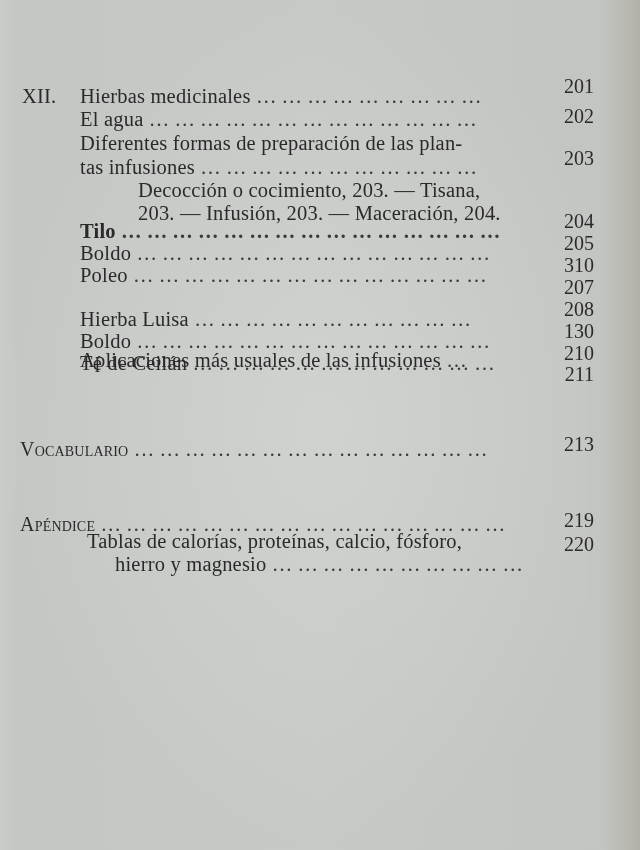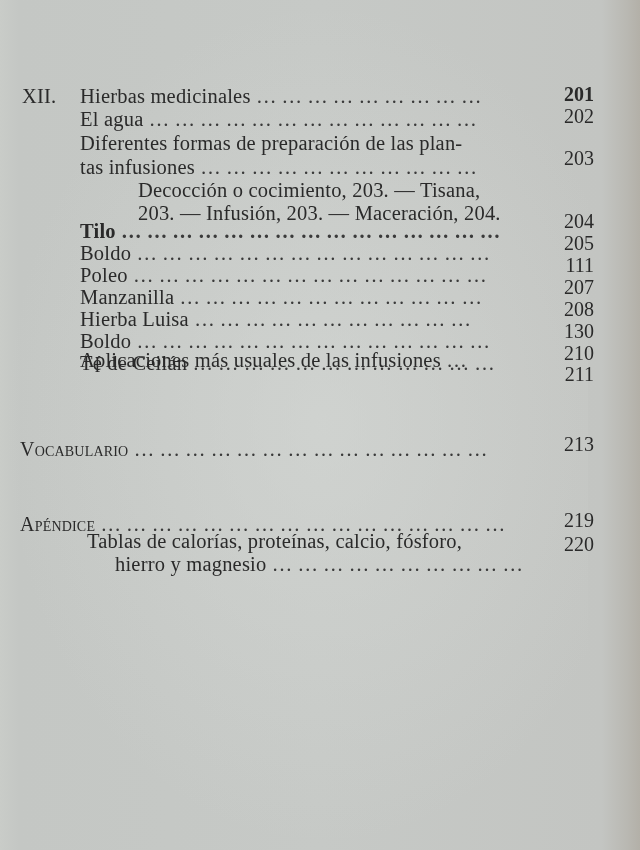--- a/index.html
+++ b/index.html
@@ -49,21 +49,21 @@
 </head>
 <body>
 
 <div class="page">
 
   <div class="toc-line" style="left:22px; top:84px;">XII.</div>
   <div class="toc-line" style="left:80px; top:84px;">
     <span>Hierbas medicinales</span>
     <span class="leader">… … … … … … … … …</span>
   </div>
-  <div class="pg" style="top:82px;font-weight:bold;">201</div>
+  <div class="pg" style="top:74px;">201</div>
 
   <div class="toc-line" style="left:80px; top:107px;">
     <span>El agua</span>
     <span class="leader">… … … … … … … … … … … … …</span>
   </div>
   <div class="pg" style="top:104px;">202</div>
 
   <div class="toc-line" style="left:80px; top:131px;">
     <span>Diferentes formas de preparación de las plan-</span>
   </div>
@@ -85,26 +85,22 @@
   <div class="toc-line" style="left:80px; top:241px;">
     <span>Boldo</span>
     <span class="leader">… … … … … … … … … … … … … …</span>
   </div>
   <div class="pg" style="top:231px;">205</div>
 
   <div class="toc-line" style="left:80px; top:263px;">
     <span>Poleo</span>
     <span class="leader">… … … … … … … … … … … … … …</span>
   </div>
-  <div class="pg" style="top:253px;">111</div>
+  <div class="pg" style="top:253px;">310</div>
 
-  <div class="toc-line" style="left:80px; top:285px;">
-    <span>Manzanilla</span>
-    <span class="leader">… … … … … … … … … … … …</span>
-  </div>
   <div class="pg" style="top:275px;">207</div>
 
   <div class="toc-line" style="left:80px; top:307px;">
     <span>Hierba Luisa</span>
     <span class="leader">… … … … … … … … … … …</span>
   </div>
   <div class="pg" style="top:297px;">208</div>
 
   <div class="toc-line" style="left:80px; top:329px;">
     <span>Boldo</span>

